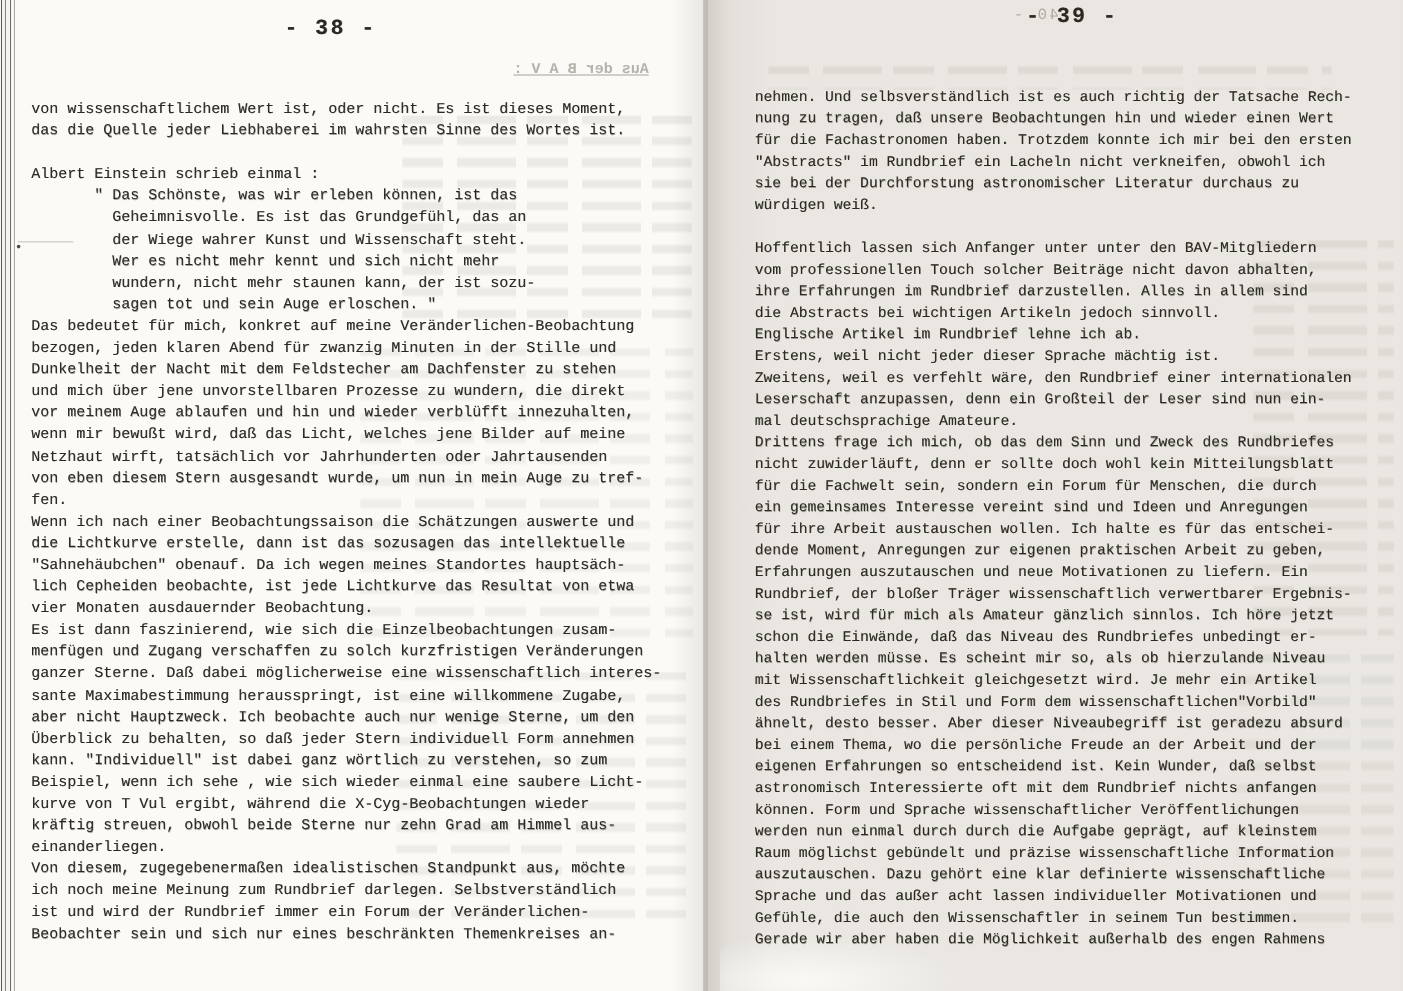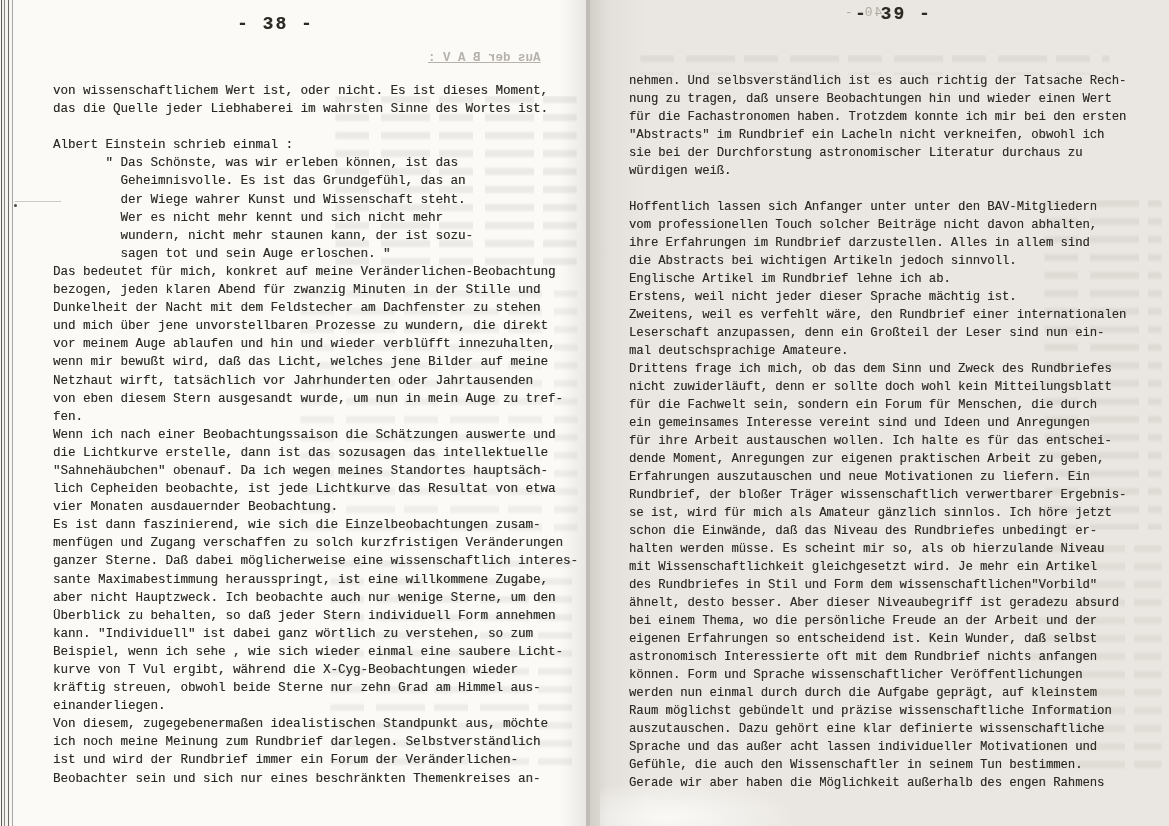--- a/index.html
+++ b/index.html
@@ -50,21 +50,21 @@
   .speck{position:absolute;background:#4b4843;border-radius:50%;}
   .typewriter{
     color:#2b2922;
     text-shadow:0.35px 0.35px 0 rgba(43,41,34,.4);
     white-space:pre;
   }
   .pagenum{position:absolute;font-size:18px;letter-spacing:2px;font-weight:bold;}
   .pagenum-left{left:237px;top:14px;}
   .pagenum-right{left:855px;top:4px;}
   .body-text{position:absolute;}
-  .body-left{left:53px;top:82px;font-size:12.5px;line-height:18.1px;}
+  .body-left{left:26px;top:82px;font-size:12.5px;line-height:18.1px;}
   .body-right{left:629px;top:72px;font-size:12.2px;line-height:18px;}
   .tline{min-height:1em;}
   
   .bleed{
     position:absolute;
     color:rgba(138,133,123,.62);
     transform:scaleX(-1);
     filter:blur(.4px);
     white-space:pre;
     pointer-events:none;

